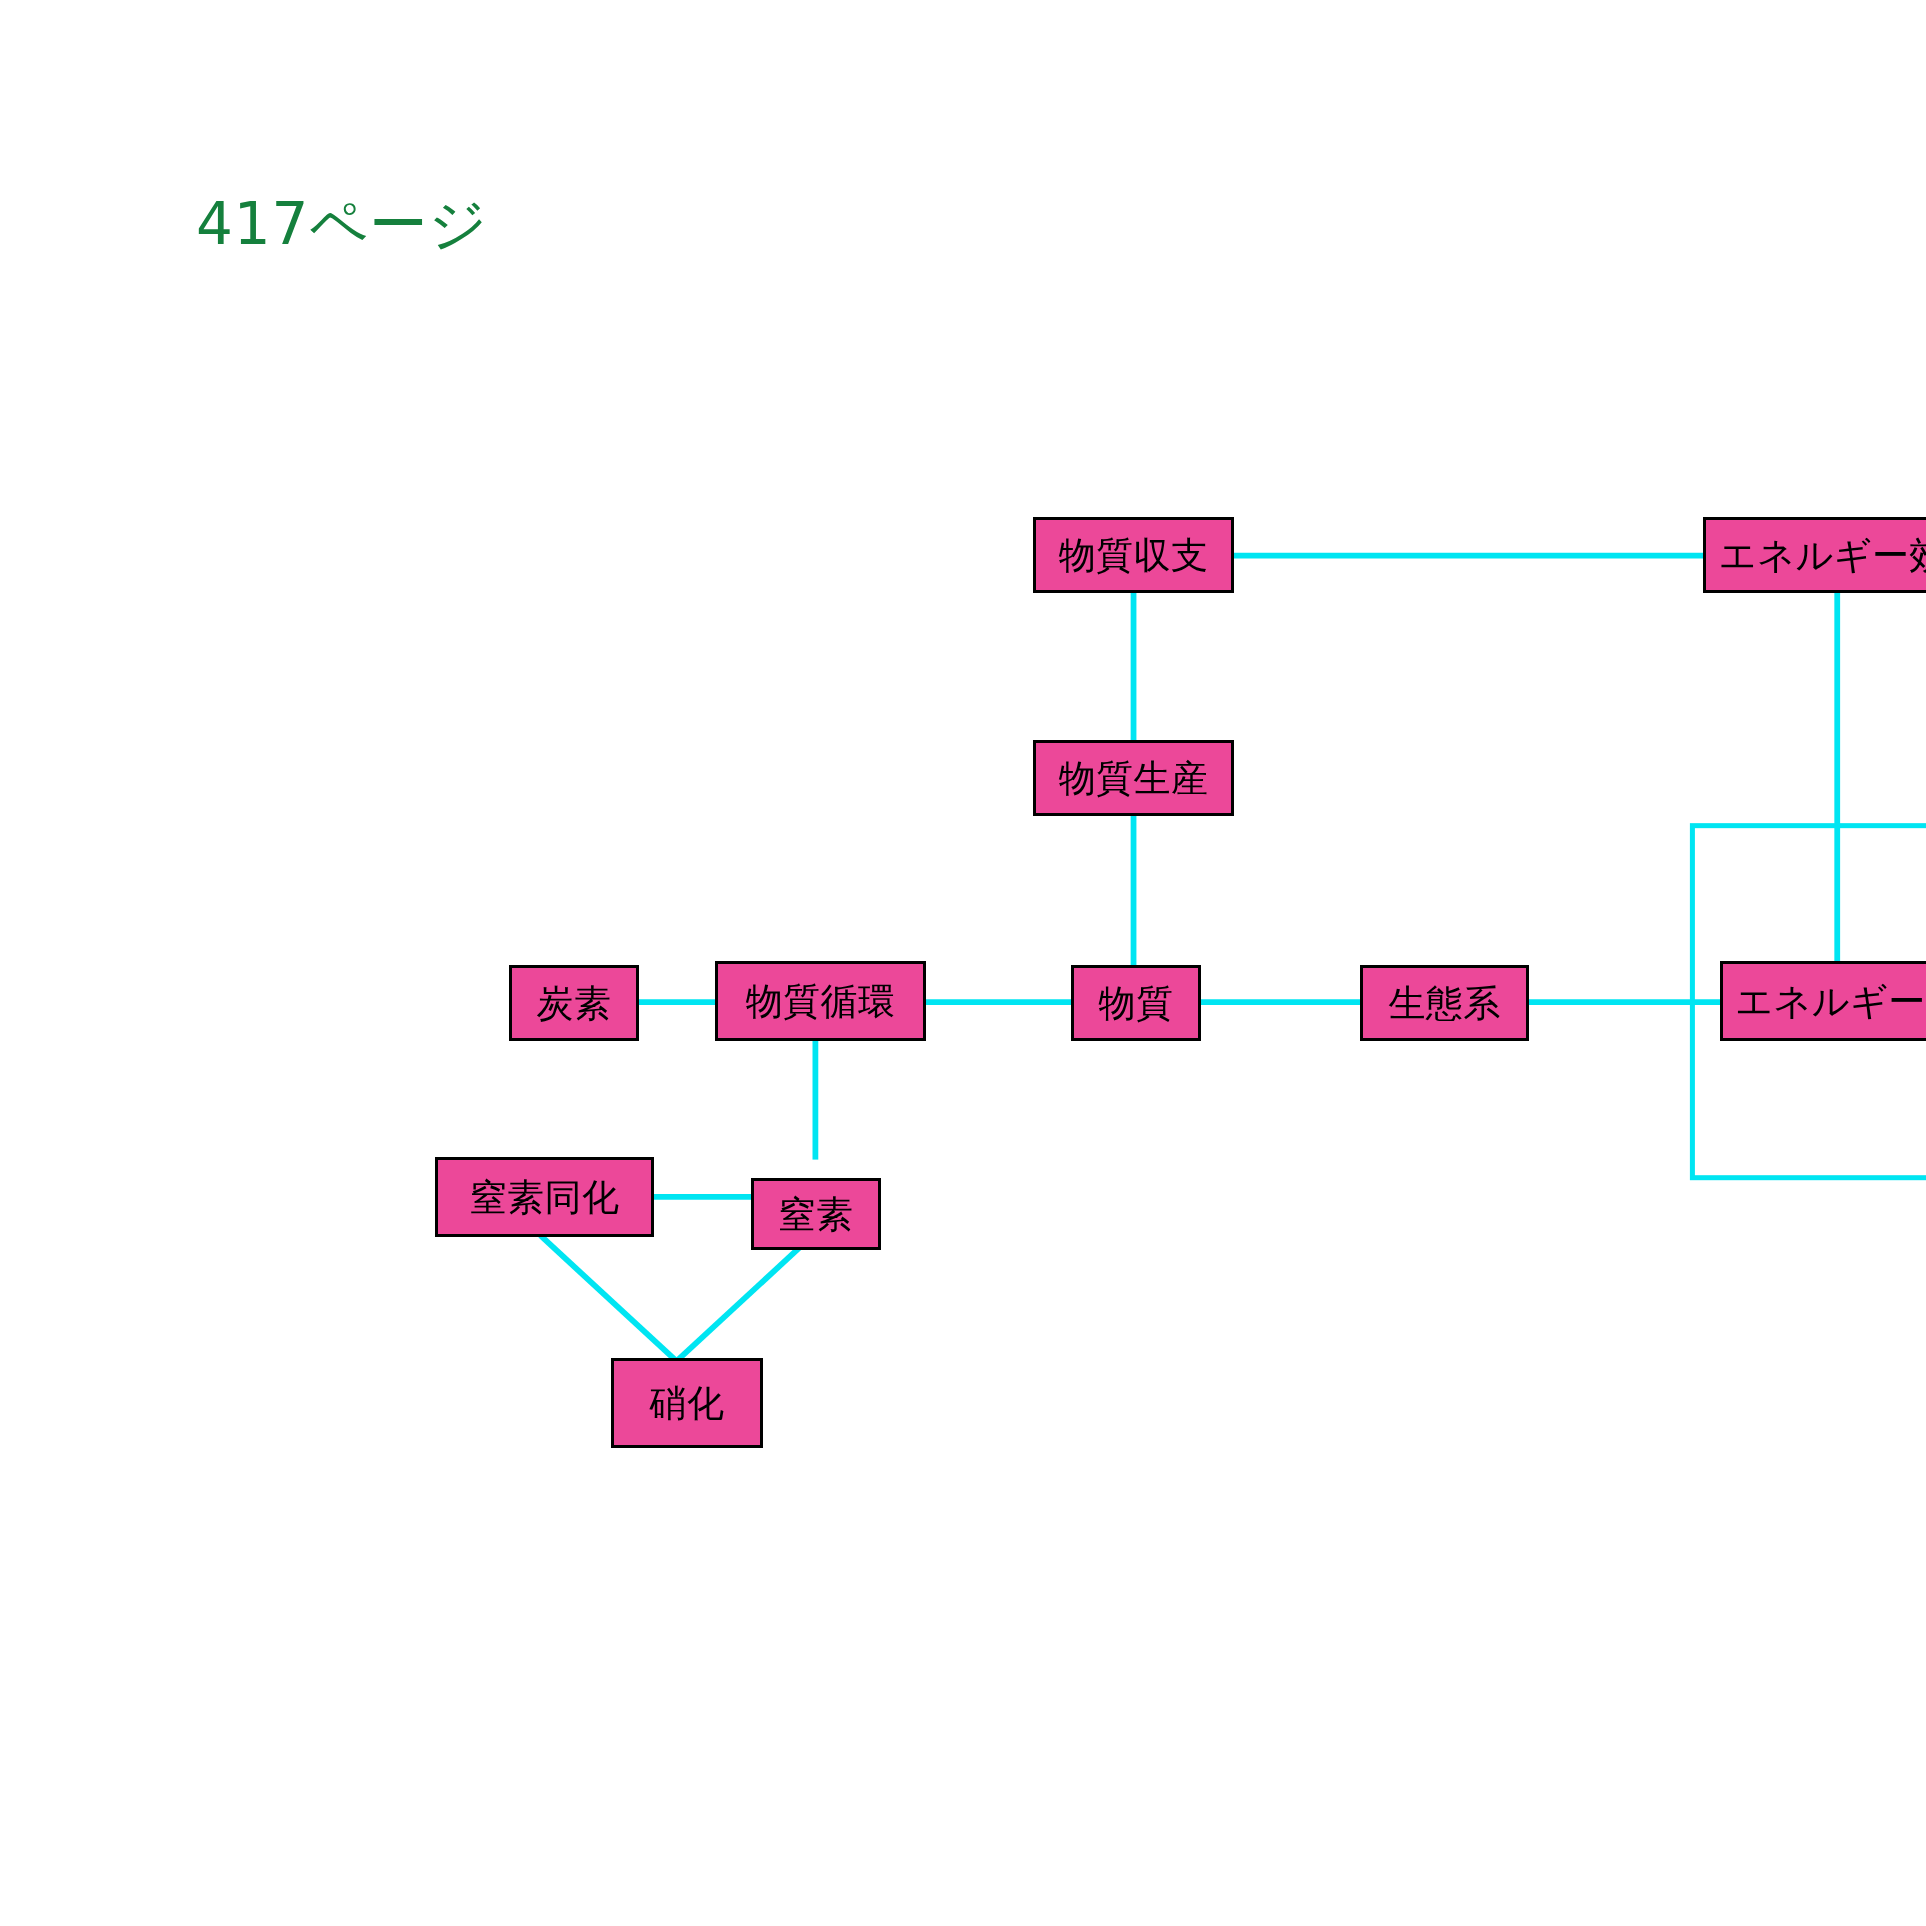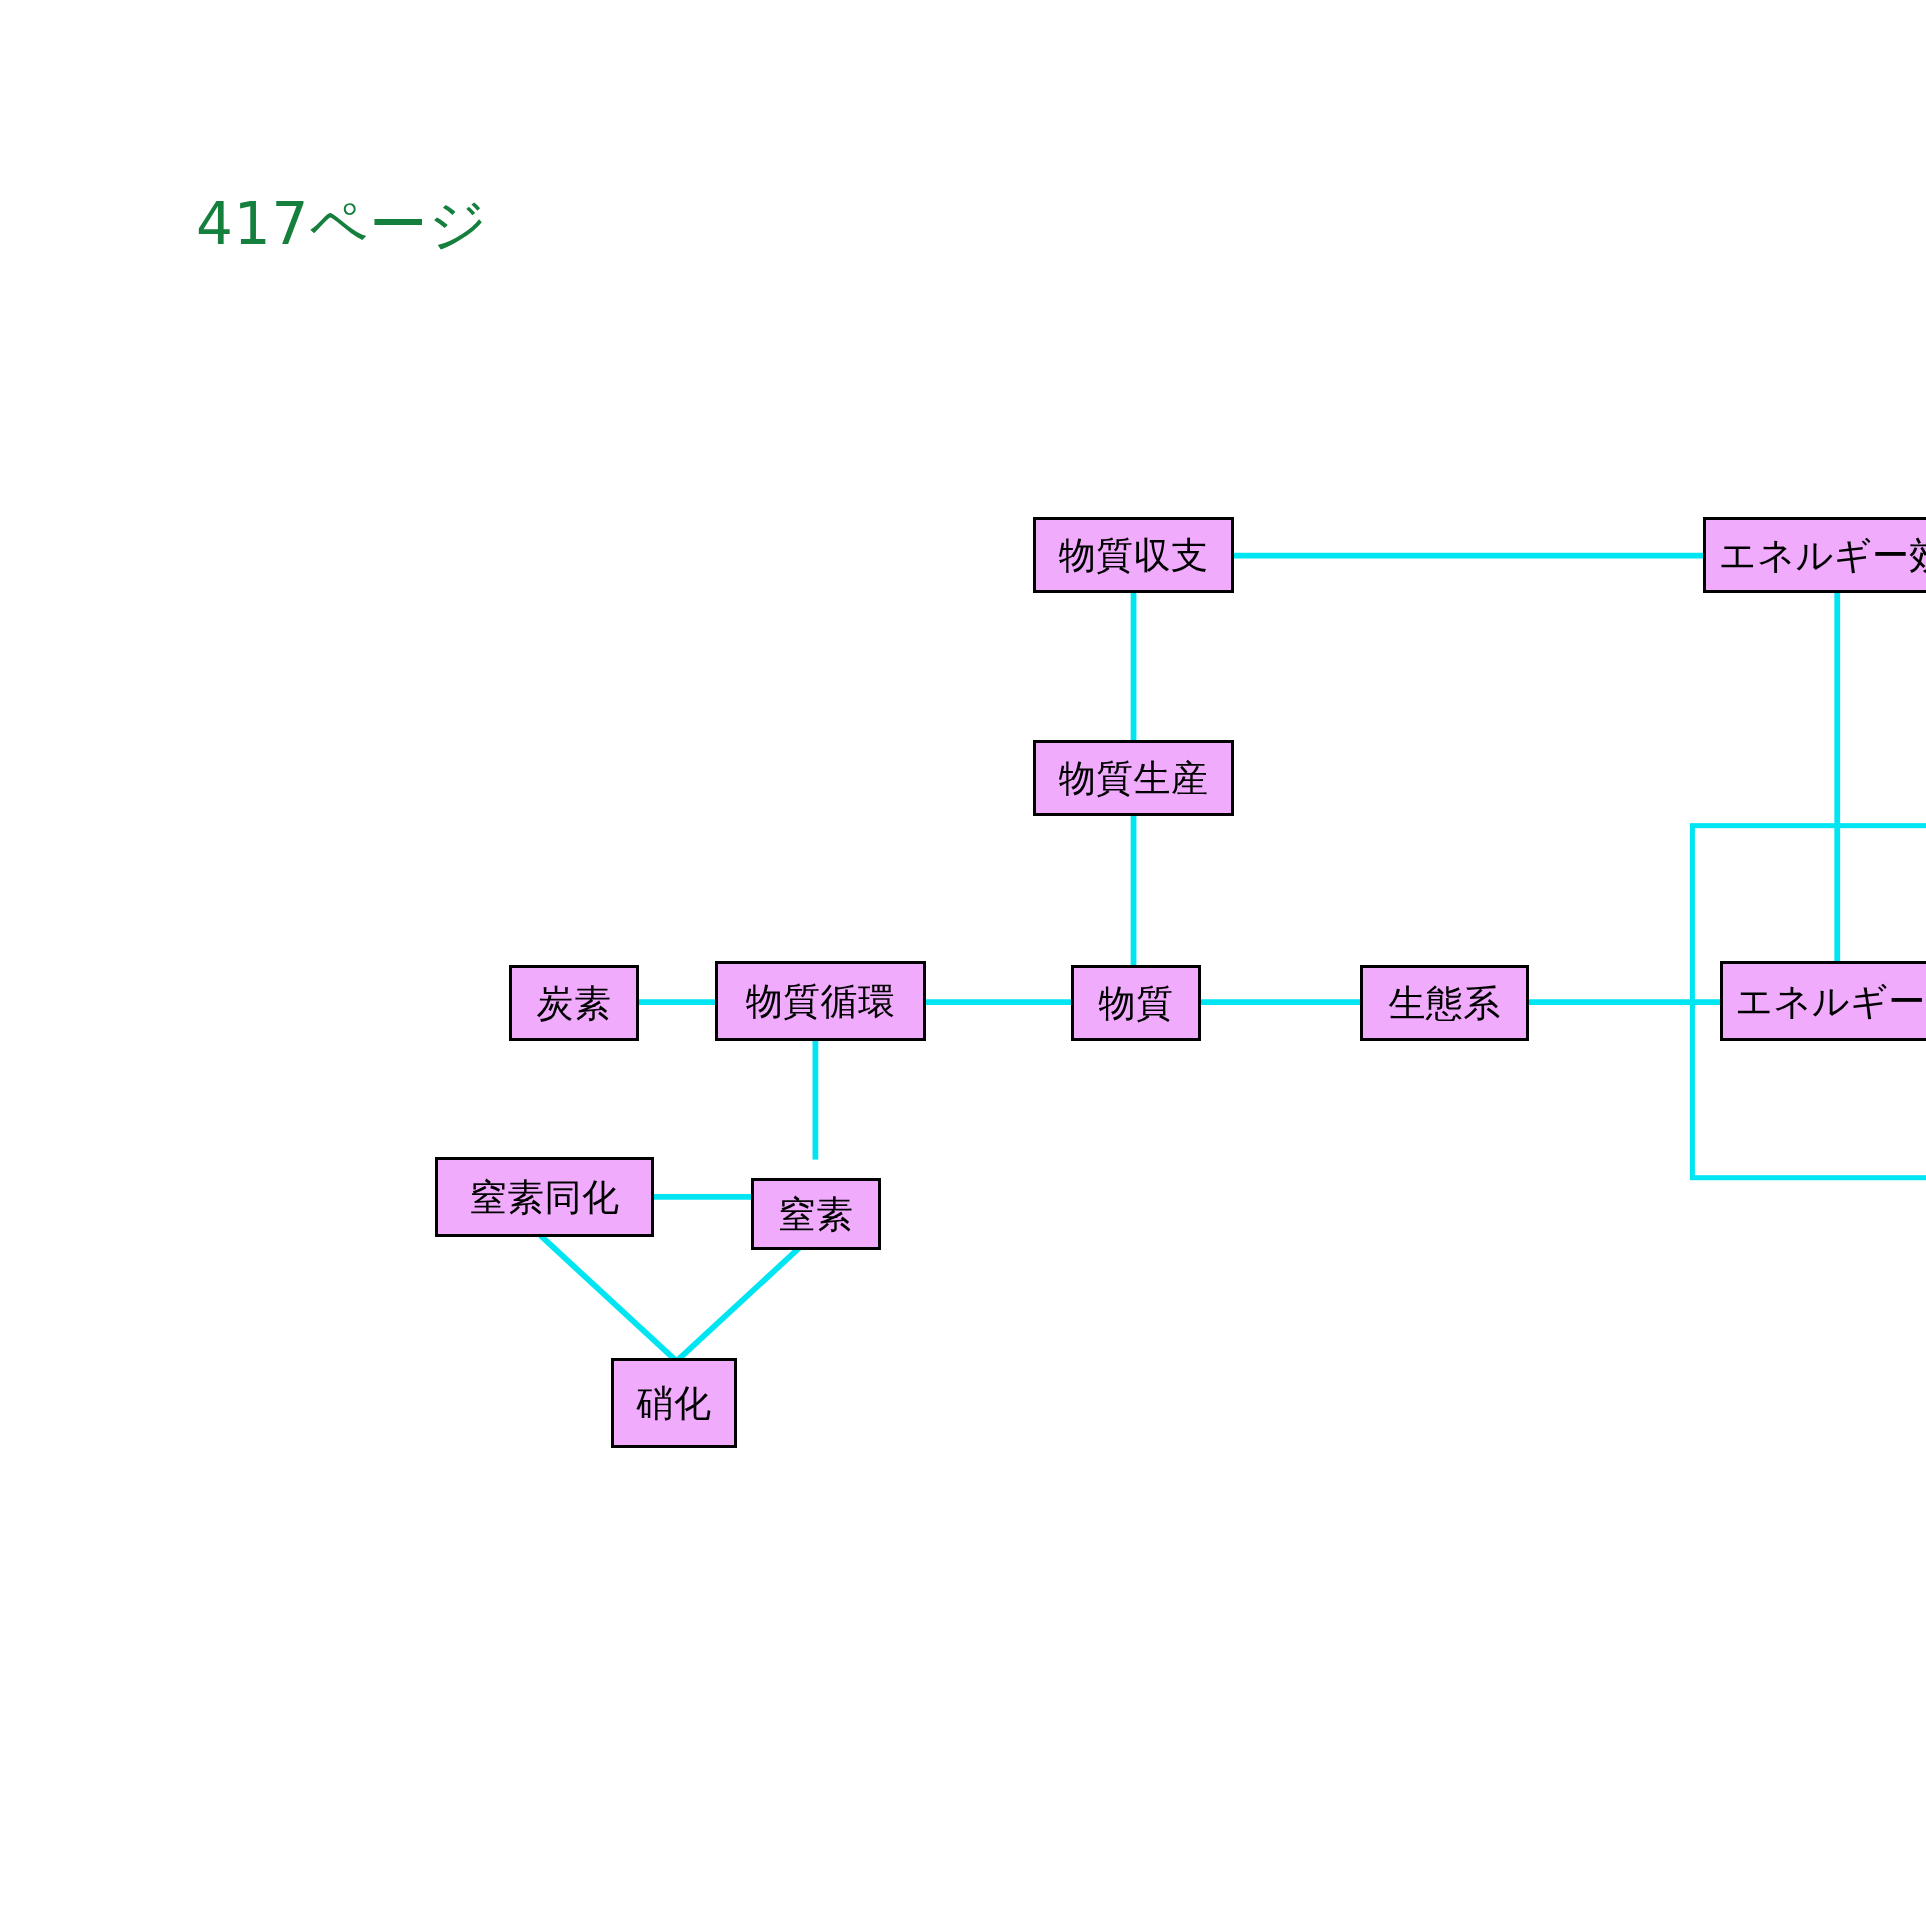--- a/index.html
+++ b/index.html
@@ -28,21 +28,21 @@
   #edges{
     position:absolute;
     left:0; top:0;
     width:2757px; height:1966px;
     pointer-events:none;
   }
   
   .node{
     position:absolute;
     box-sizing:border-box;
-    background:#f0abfc;
+    background:#ec4899;
     border:3.5px solid #000000;
     display:flex;
     align-items:center;
     justify-content:center;
     white-space:nowrap;
     font-size:37px;
     line-height:1;
     letter-spacing:0.4px;
     color:#000000;
     z-index:3;
@@ -121,18 +121,18 @@
   </div>
 
   <div class="node" style="left:435px; top:1157px; width:219px; height:80px;">
     <span class="node-label">窒素同化</span>
   </div>
 
   <div class="node" style="left:751px; top:1157px; width:130px; height:72px;margin-top:21px;">
     <span class="node-label">窒素</span>
   </div>
 
-  <div class="node" style="left:611px; top:1358px; width:126px; height:90px;">
+  <div class="node" style="left:611px; top:1358px; width:152px; height:90px;">
     <span class="node-label">硝化</span>
   </div>
 
 </div>
 
 
 </body></html>

